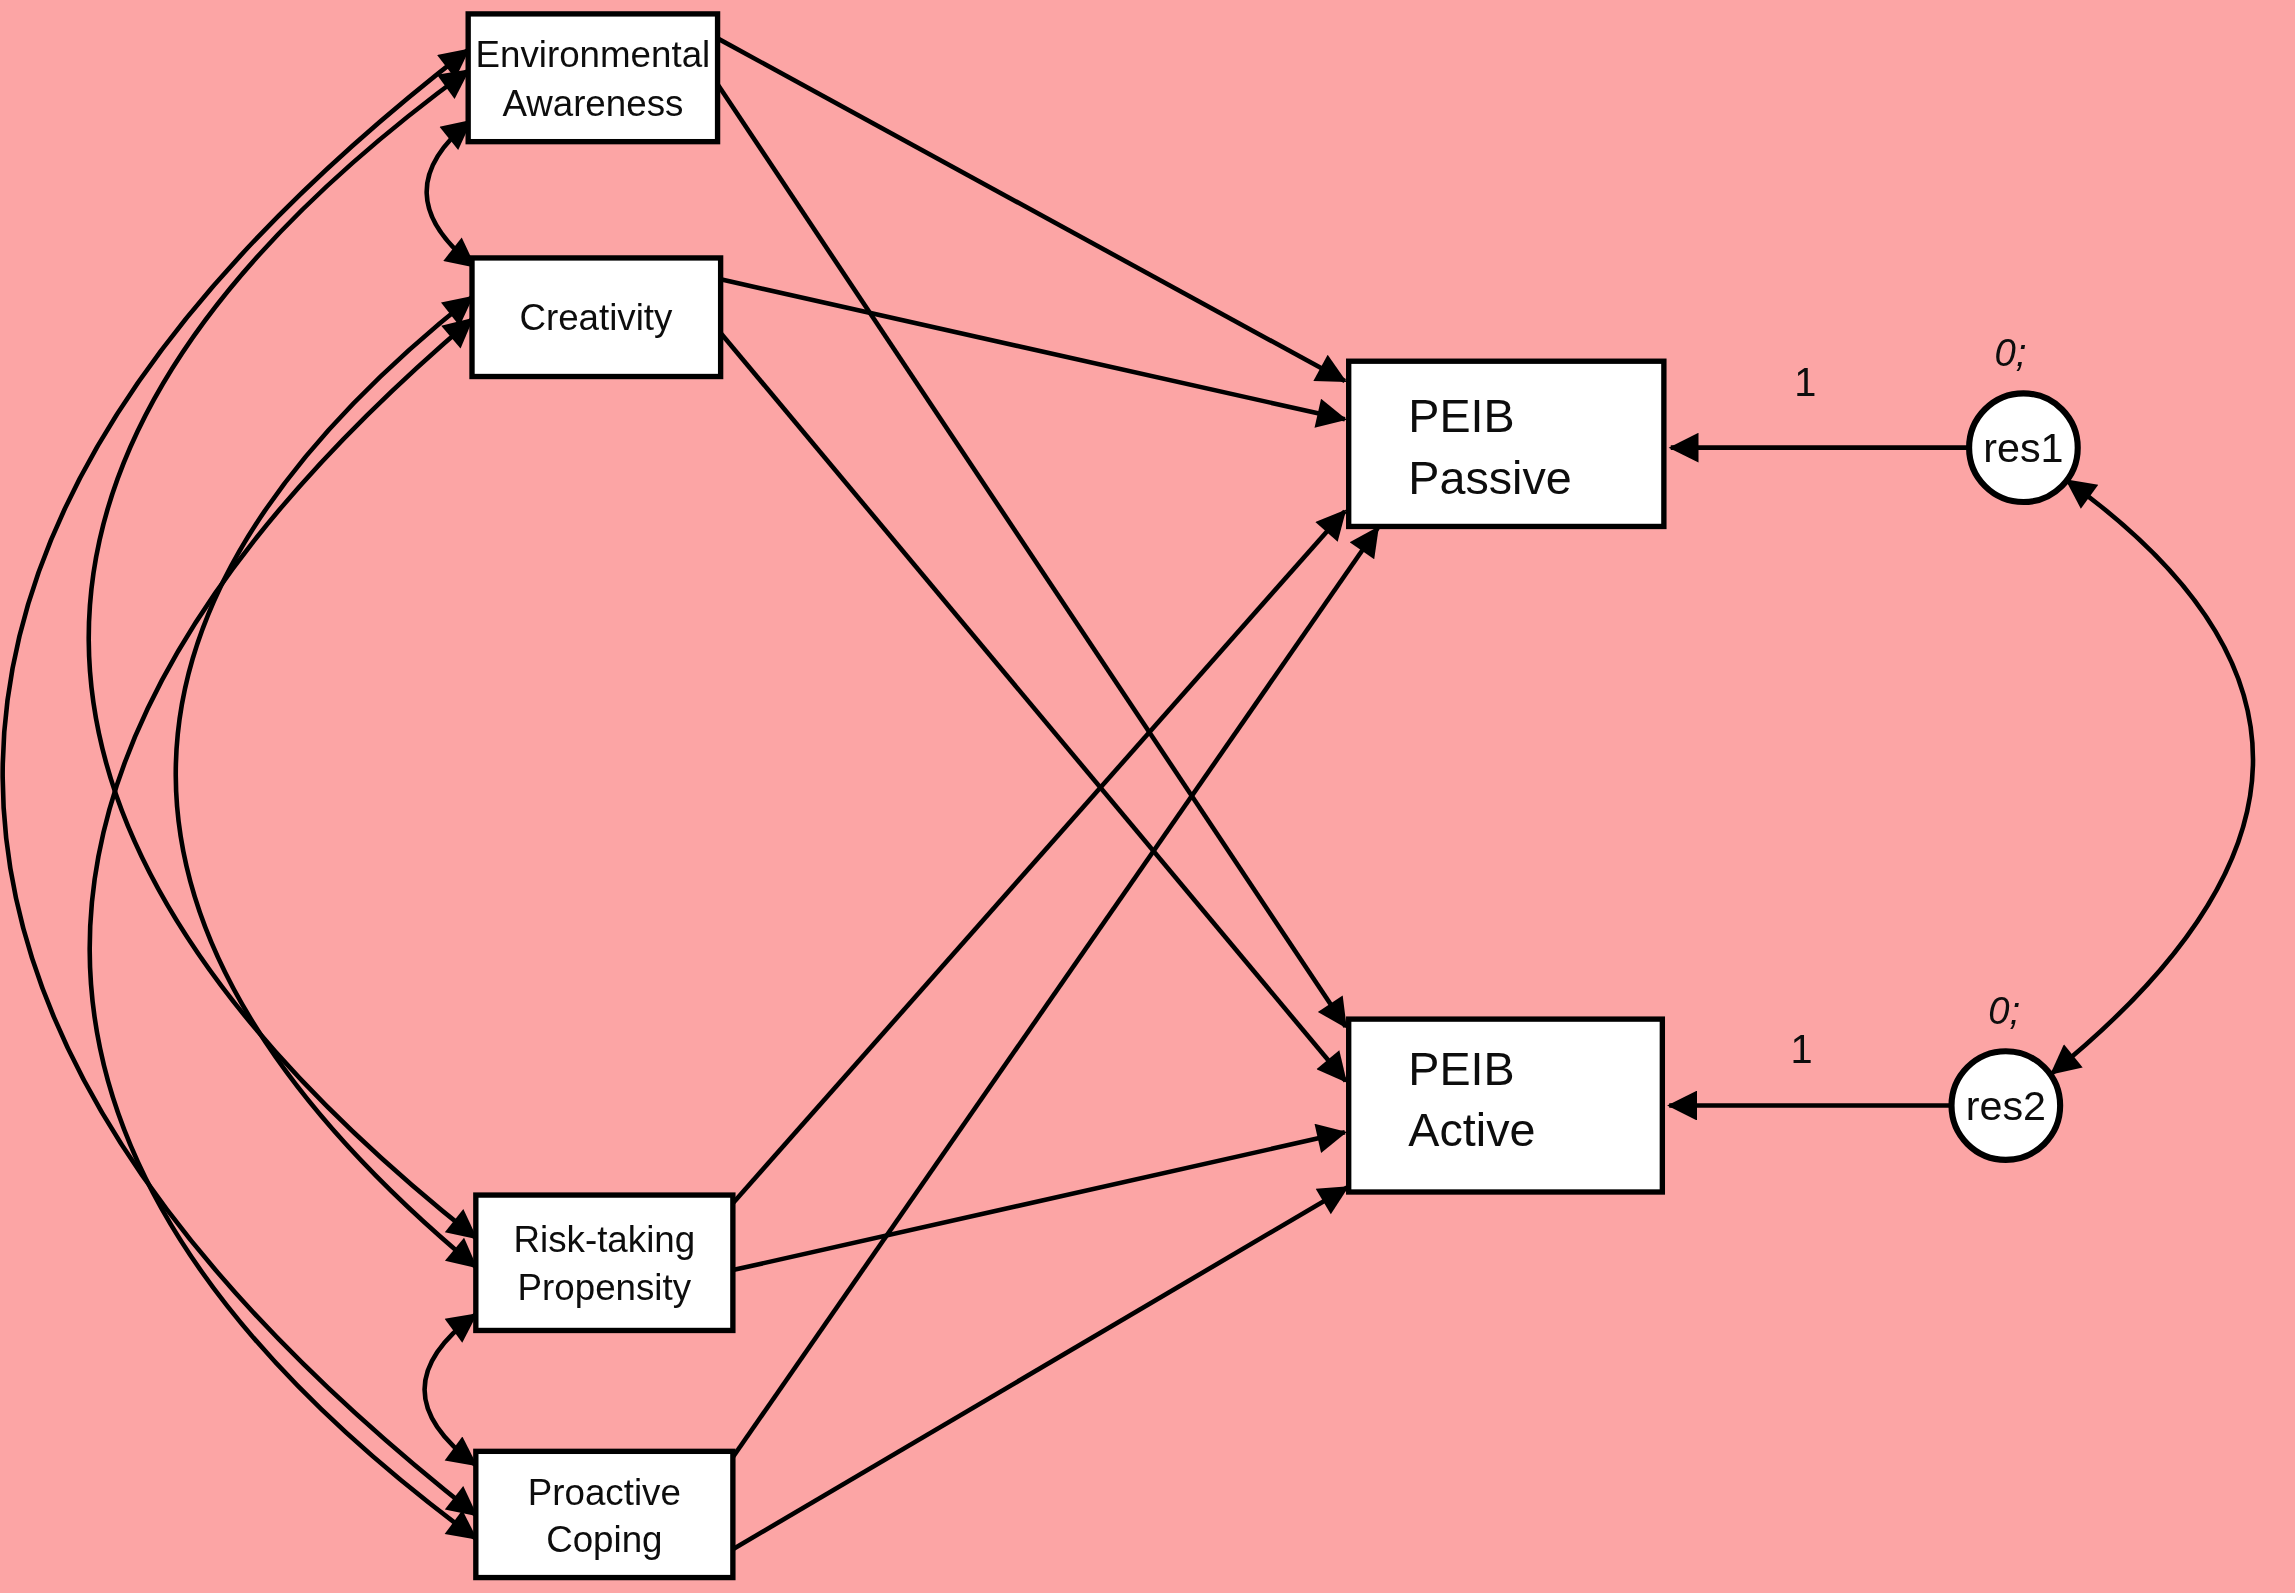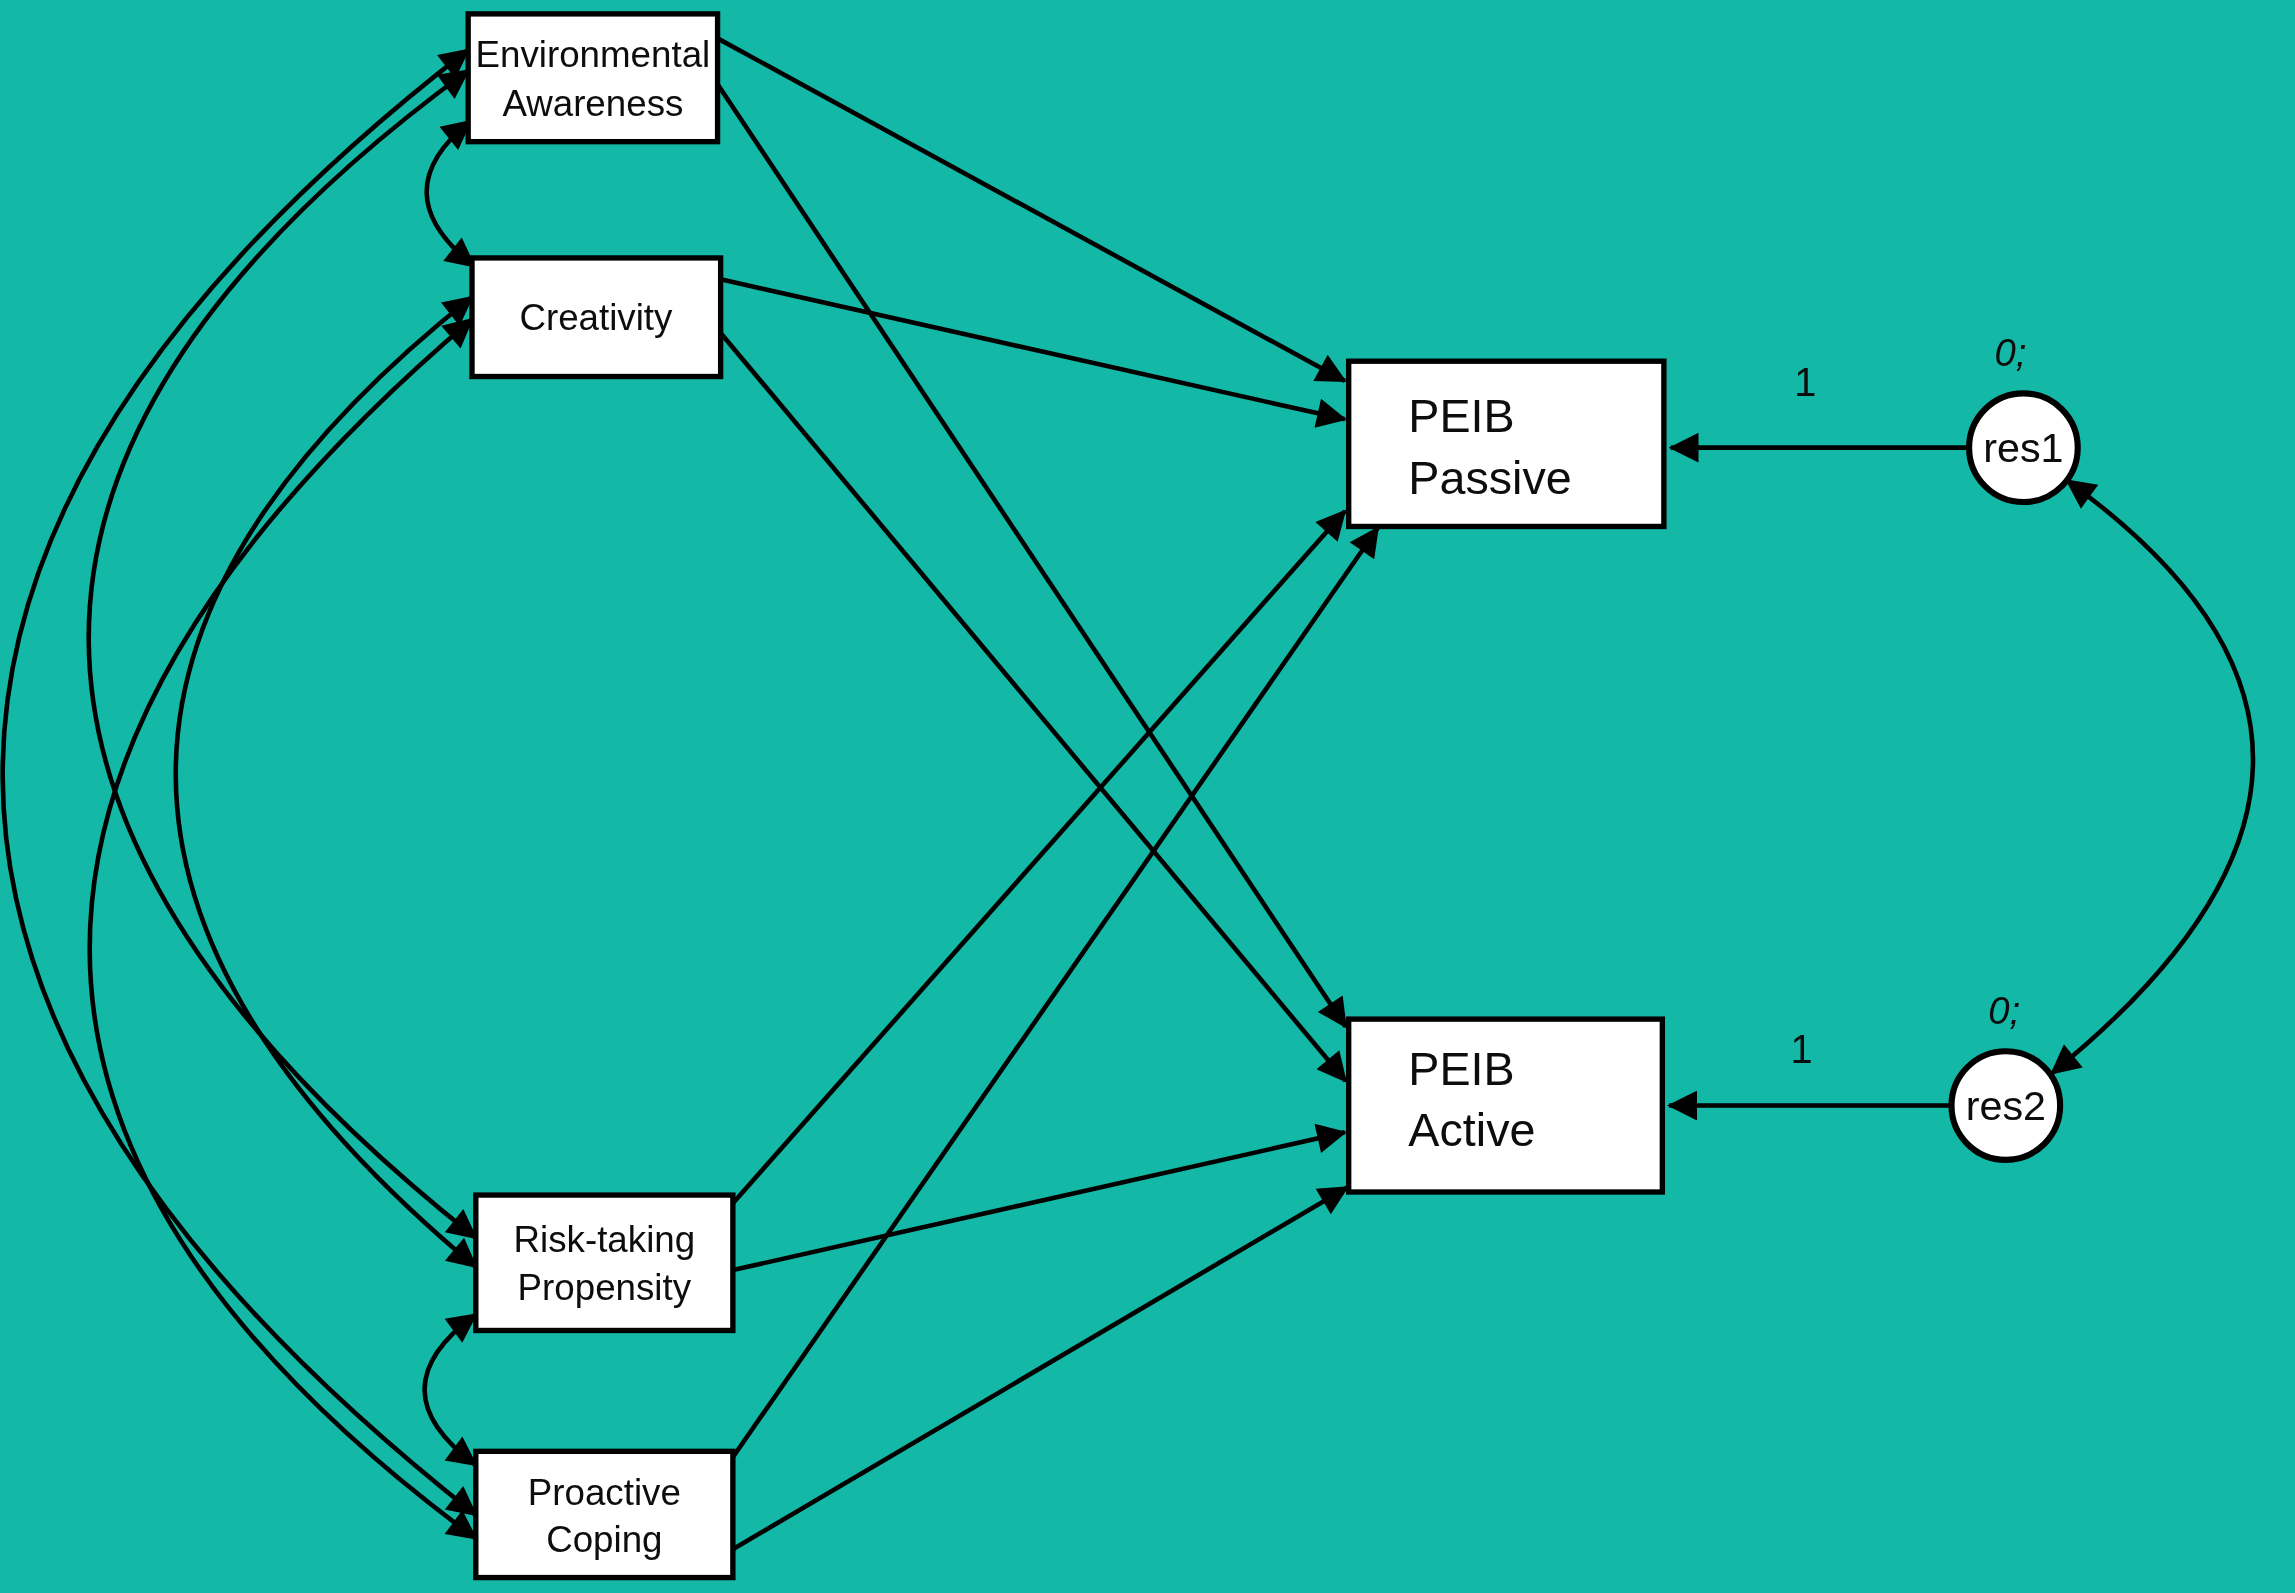--- a/index.html
+++ b/index.html
@@ -8,21 +8,21 @@
     background: #ffffff;
     width: 2295px;
     height: 1593px;
     overflow: hidden;
     font-family: "Liberation Sans", sans-serif;
   }
   .figure-wrap {
     position: relative;
     width: 2295px;
     height: 1593px;
-    background: #14b8a6;
+    background: #fca5a5;
   }
   svg { display: block; }
   .edge {
     fill: none;
     stroke: #000000;
     stroke-width: 6;
   }
   .cov-edge {
     fill: none;
     stroke: #000000;

